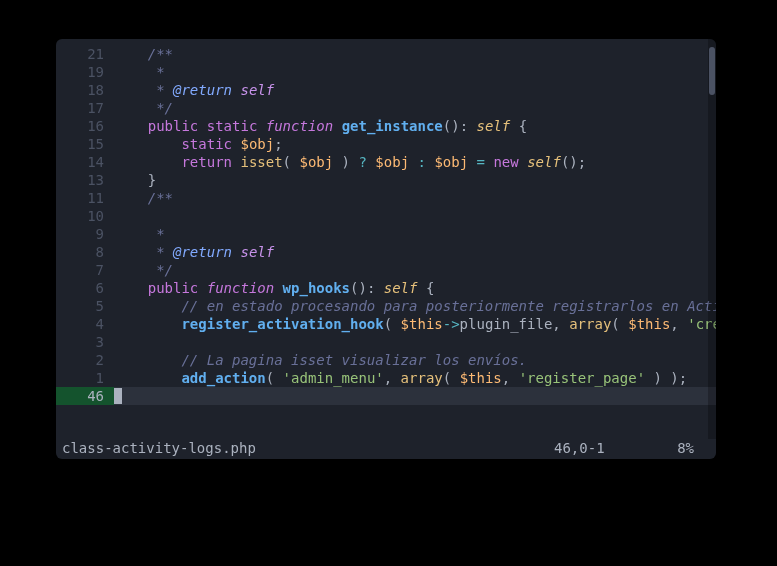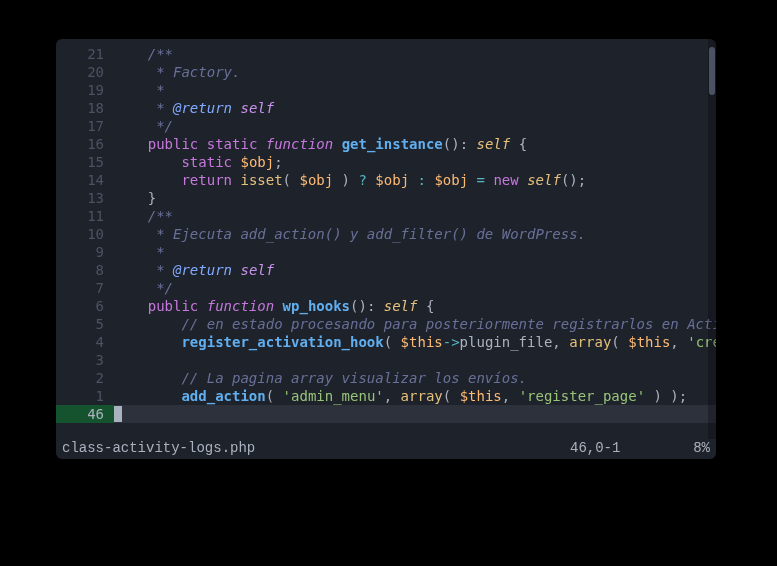--- a/index.html
+++ b/index.html
@@ -68,23 +68,22 @@
     width: 8px;
     height: 16px;
     background: #abb2bf;
     vertical-align: text-bottom;
   }
   .status {
     height: 18px;
     display: flex;
     flex-direction: row;
     color: #abb2bf;
-    padding: 0 6px 2px 6px;
+    padding: 0 22px 2px 6px;
     font-size: 14px;
-    font-family: Liberation Mono, monospace;
   }
   .status .fname { flex: 1; }
   .status .pos   { width: 110px; text-align: left; }
   .status .pct   { width: 30px; text-align: right; }
   .scrollbar-track {
     position: absolute;
     right: 0;
     top: 0;
     bottom: 0;
     width: 8px;
@@ -113,38 +112,37 @@
   .c-punc  { color: #abb2bf; }
   .c-plain { color: #abb2bf; }
 </style>
 </head>
 <body>
 
 <div class="window">
   <div class="editor-body">
     <div class="code-area" id="code-area">
         <div class="line"><span class="gutter">21</span><span class="code"><span class="c-plain">    </span><span class="c-doc">/**</span></span></div>
-        <div class="line"><span class="gutter">20</span><span class="code"><span class="c-plain">    </span><span class="c-doc"> * Factory.</span></span></div>
         <div class="line"><span class="gutter">19</span><span class="code"><span class="c-plain">    </span><span class="c-doc"> *</span></span></div>
         <div class="line"><span class="gutter">18</span><span class="code"><span class="c-plain">    </span><span class="c-doc"> * </span><span class="c-tag">@return</span><span class="c-doc"> </span><span class="c-type">self</span></span></div>
         <div class="line"><span class="gutter">17</span><span class="code"><span class="c-plain">    </span><span class="c-doc"> */</span></span></div>
         <div class="line"><span class="gutter">16</span><span class="code"><span class="c-plain">    </span><span class="c-kw">public</span><span class="c-plain"> </span><span class="c-kw">static</span><span class="c-plain"> </span><span class="c-kw2">function</span><span class="c-plain"> </span><span class="c-fn">get_instance</span><span class="c-punc">()</span><span class="c-punc">: </span><span class="c-self">self</span><span class="c-plain"> </span><span class="c-punc">{</span></span></div>
         <div class="line"><span class="gutter">15</span><span class="code"><span class="c-plain">        </span><span class="c-kw">static</span><span class="c-plain"> </span><span class="c-var">$obj</span><span class="c-punc">;</span></span></div>
         <div class="line"><span class="gutter">14</span><span class="code"><span class="c-plain">        </span><span class="c-kw">return</span><span class="c-plain"> </span><span class="c-builtin">isset</span><span class="c-punc">( </span><span class="c-var">$obj</span><span class="c-punc"> ) </span><span class="c-op">?</span><span class="c-plain"> </span><span class="c-var">$obj</span><span class="c-plain"> </span><span class="c-op">:</span><span class="c-plain"> </span><span class="c-var">$obj</span><span class="c-plain"> </span><span class="c-op">=</span><span class="c-plain"> </span><span class="c-kw">new</span><span class="c-plain"> </span><span class="c-self">self</span><span class="c-punc">();</span></span></div>
         <div class="line"><span class="gutter">13</span><span class="code"><span class="c-plain">    </span><span class="c-punc">}</span></span></div>
         <div class="line"><span class="gutter">11</span><span class="code"><span class="c-plain">    </span><span class="c-doc">/**</span></span></div>
-        <div class="line"><span class="gutter">10</span><span class="code"><span class="c-plain">    </span><span class="c-doc"> * Ejecuta add_action() y add_filter() de WordPress.</span></span></div>
+        <div class="line"><span class="gutter">10</span><span class="code"><span class="c-plain">    </span></span></div>
         <div class="line"><span class="gutter">9</span><span class="code"><span class="c-plain">    </span><span class="c-doc"> *</span></span></div>
         <div class="line"><span class="gutter">8</span><span class="code"><span class="c-plain">    </span><span class="c-doc"> * </span><span class="c-tag">@return</span><span class="c-doc"> </span><span class="c-type">self</span></span></div>
         <div class="line"><span class="gutter">7</span><span class="code"><span class="c-plain">    </span><span class="c-doc"> */</span></span></div>
         <div class="line"><span class="gutter">6</span><span class="code"><span class="c-plain">    </span><span class="c-kw">public</span><span class="c-plain"> </span><span class="c-kw2">function</span><span class="c-plain"> </span><span class="c-fn">wp_hooks</span><span class="c-punc">()</span><span class="c-punc">: </span><span class="c-self">self</span><span class="c-plain"> </span><span class="c-punc">{</span></span></div>
         <div class="line"><span class="gutter">5</span><span class="code"><span class="c-plain">        </span><span class="c-cmt">// en estado procesando para posteriormente registrarlos en Activi</span></span></div>
         <div class="line"><span class="gutter">4</span><span class="code"><span class="c-plain">        </span><span class="c-fn">register_activation_hook</span><span class="c-punc">( </span><span class="c-var">$this</span><span class="c-op">-&gt;</span><span class="c-plain">plugin_file</span><span class="c-punc">, </span><span class="c-builtin">array</span><span class="c-punc">( </span><span class="c-var">$this</span><span class="c-punc">, </span><span class="c-str">'creat</span></span></div>
         <div class="line"><span class="gutter">3</span><span class="code"><span class="c-plain"></span></span></div>
-        <div class="line"><span class="gutter">2</span><span class="code"><span class="c-plain">        </span><span class="c-cmt">// La pagina array visualizar los envíos.</span></span></div>
+        <div class="line"><span class="gutter">2</span><span class="code"><span class="c-plain">        </span><span class="c-cmt">// La pagina isset visualizar los envíos.</span></span></div>
         <div class="line"><span class="gutter">1</span><span class="code"><span class="c-plain">        </span><span class="c-fn">add_action</span><span class="c-punc">( </span><span class="c-str">'admin_menu'</span><span class="c-punc">, </span><span class="c-builtin">array</span><span class="c-punc">( </span><span class="c-var">$this</span><span class="c-punc">, </span><span class="c-str">'register_page'</span><span class="c-punc"> ) );</span></span></div>
         <div class="line current"><span class="gutter current">46</span><span class="code"><span class="cursor"></span></span></div>
       </div>
     <div class="scrollbar-track">
       <div class="scrollbar-thumb" id="sb-thumb" style="top: 2%; height: 12%;"></div>
     </div>
   </div>
   <div class="status">
     <span class="fname">class-activity-logs.php</span>
     <span class="pos">46,0-1</span>

